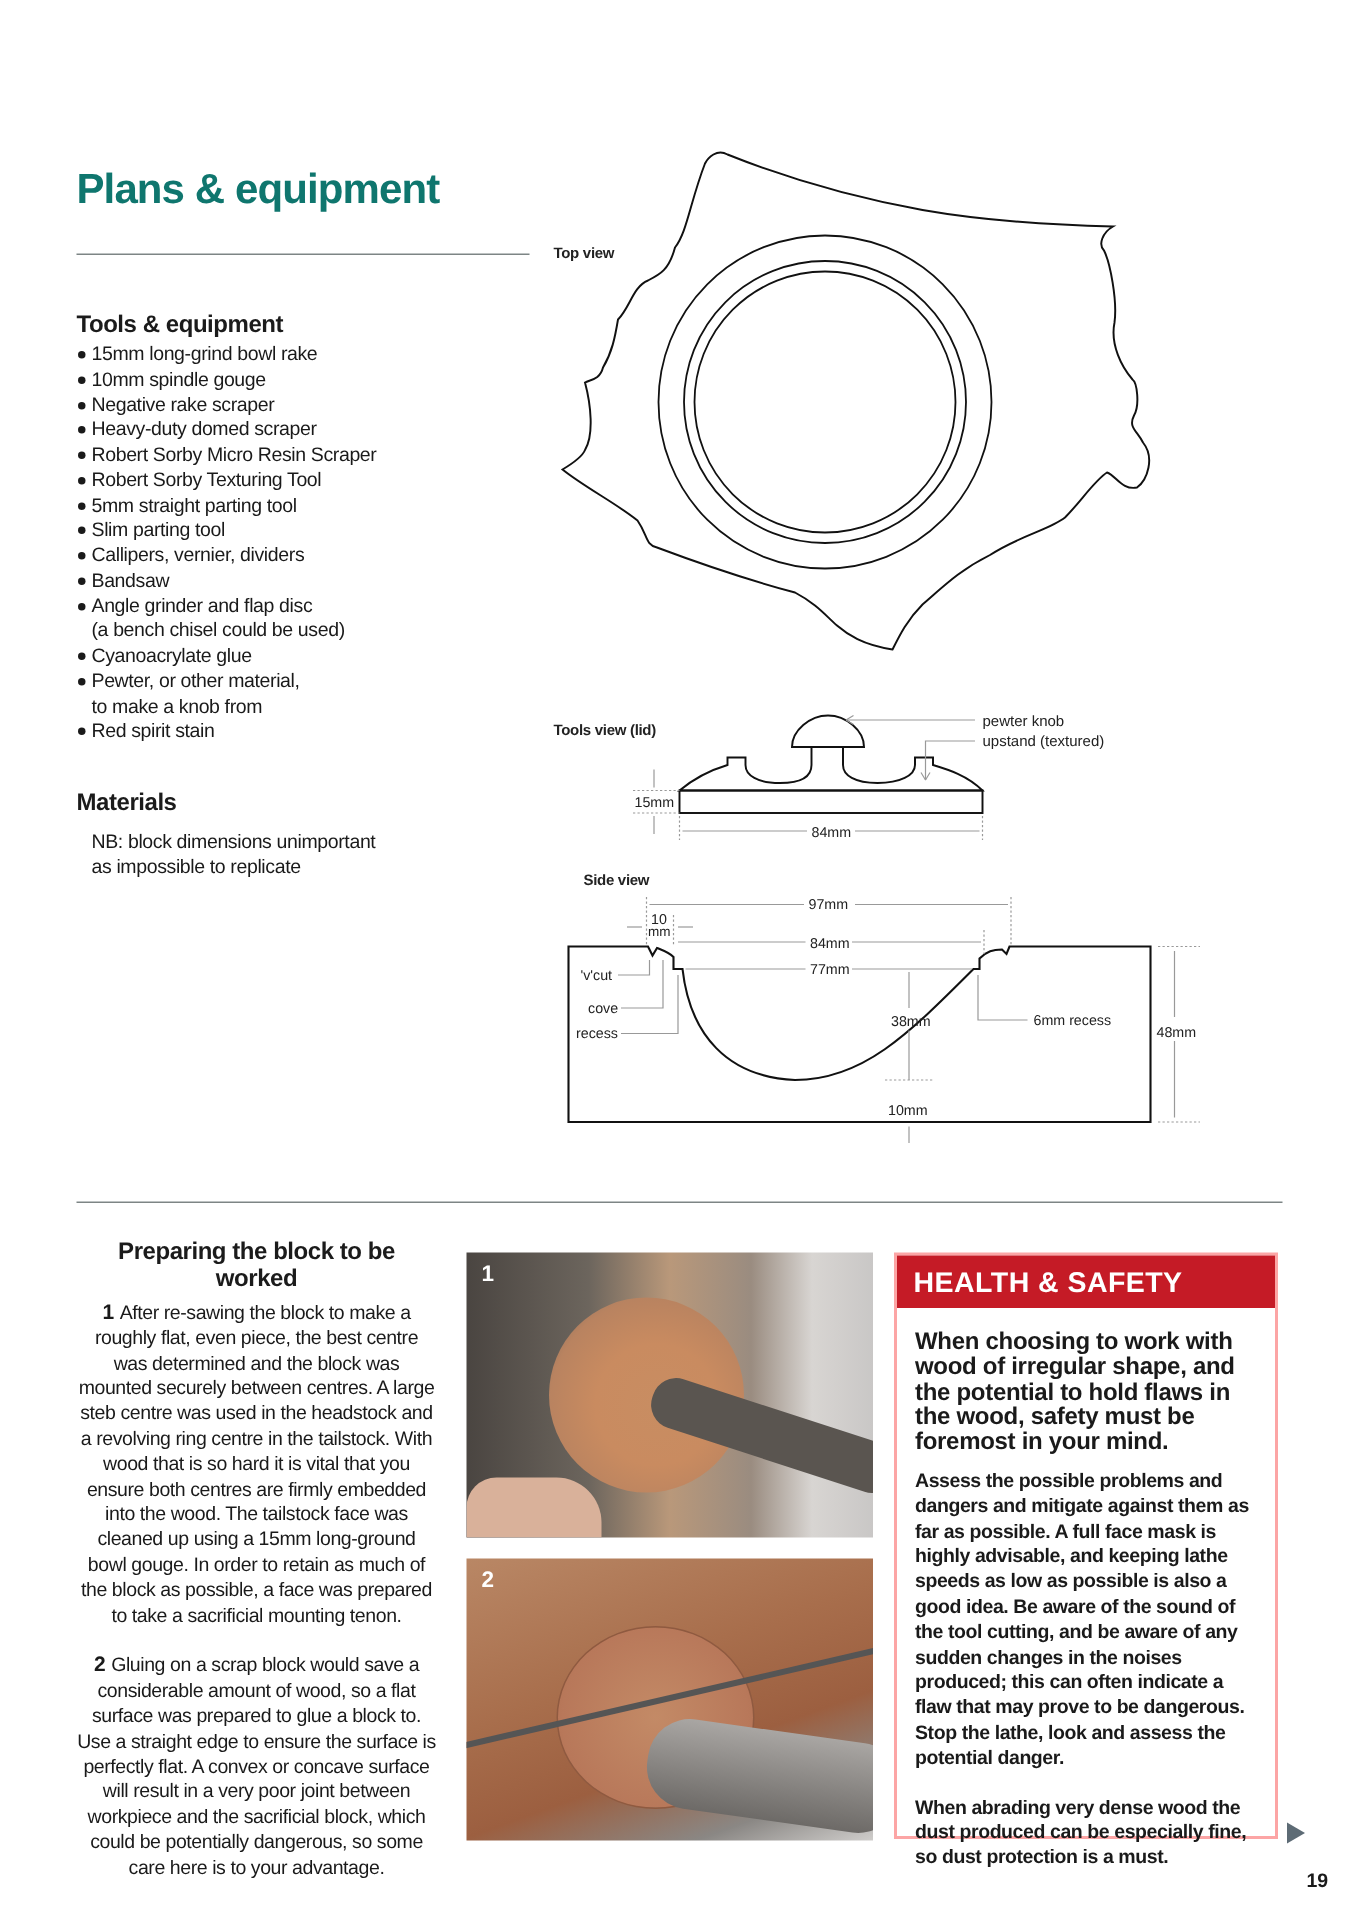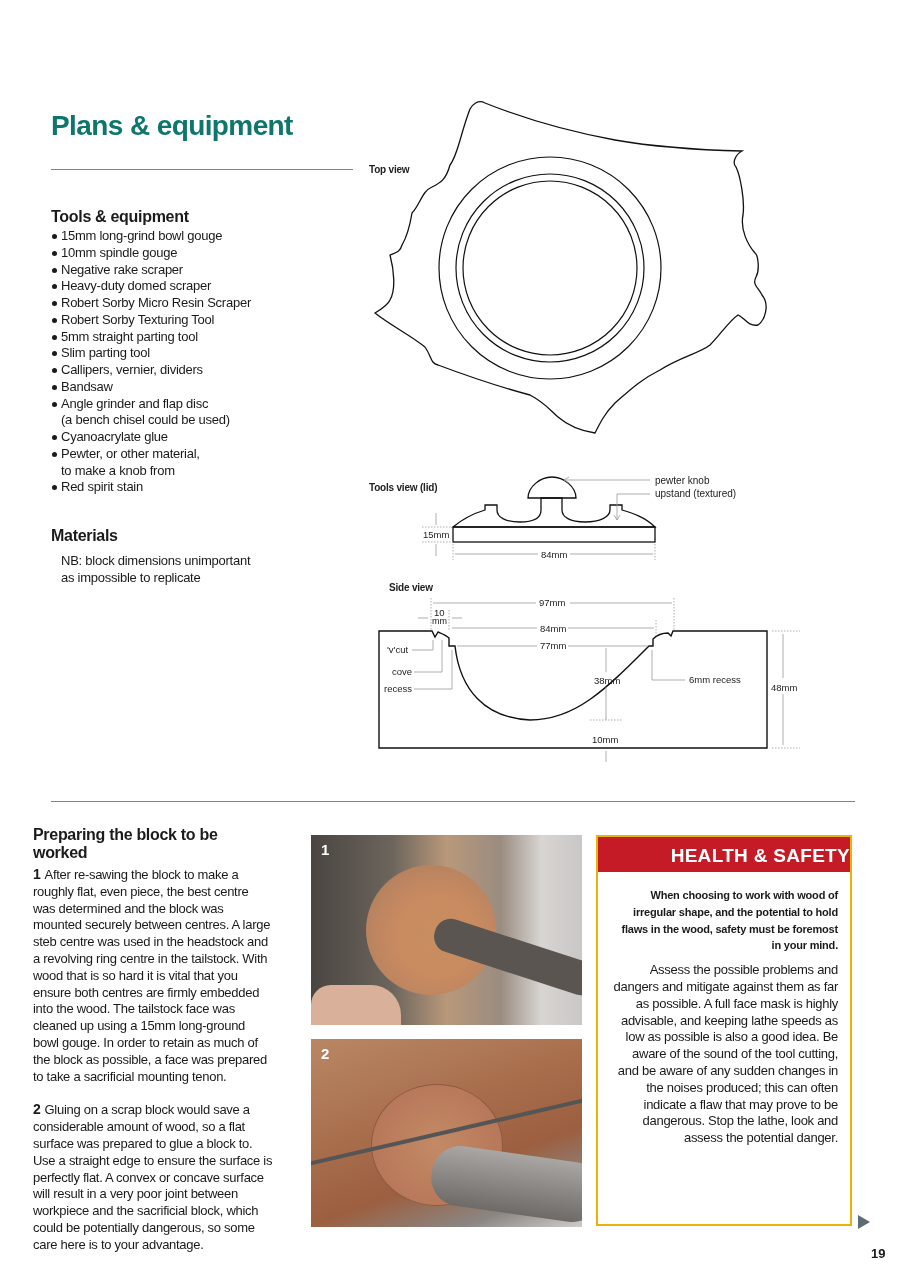--- a/index.html
+++ b/index.html
@@ -9,43 +9,43 @@
   .page-title { left: 51px; top: 110px; font-size: 28px; font-weight: bold; letter-spacing: -0.6px; color: #0f766e; margin: 0; }
   .rule-top { left: 51px; top: 169px; width: 302px; height: 1px; background: #7d8585; }
   .rule-mid { left: 51px; top: 801px; width: 804px; height: 1px; background: #7d8585; }
   h2.sub { margin: 0; font-size: 16px; font-weight: bold; letter-spacing: -0.3px; color: #1b1b1b; }
   ul.bl { list-style: none; margin: 2px 0 0 0; padding: 0; font-size: 13px; line-height: 16.75px; letter-spacing: -0.25px; }
   ul.bl li { position: relative; padding-left: 10px; white-space: pre-line; }
   ul.bl li::before { content: ""; position: absolute; left: 1px; top: 6px; width: 5px; height: 5px; border-radius: 50%; background: #1a1a1a; }
   .note { font-size: 13px; line-height: 17px; letter-spacing: -0.25px; padding-left: 10px; white-space: pre-line; margin-top: 7px; }
   .diag-label { font-size: 10px; font-weight: bold; color: #222; letter-spacing: -0.2px; }
   svg text { font-family: "Liberation Sans", sans-serif; }
-  .body-head { left: 33px; top: 826px; width: 240px; }
+  .body-head { left: 51px; top: 826px; width: 240px; text-align: center; }
   .body-text { font-size: 13px; line-height: 16.8px; letter-spacing: -0.28px; margin: 0; }
   .step-num { font-weight: bold; font-size: 14px; margin-right: 4px; }
   .photo { overflow: hidden; }
   .photo-num { position: absolute; left: 10px; top: 6px; color: #fff; font-weight: bold; font-size: 15px; }
-  .hs-box { left: 596px; top: 835px; width: 256px; height: 391px; border: 2px solid #eab308; box-sizing: border-box; background: #fff; text-align: right; }
+  .hs-box { left: 596px; top: 835px; width: 256px; height: 391px; border: 2px solid #fca5a5; box-sizing: border-box; background: #fff; }
   .hs-header { background: #c51b26; height: 35px; color: #fff; font-weight: bold; font-size: 19px; letter-spacing: 0.3px; padding: 8px 0 0 11px; box-sizing: border-box; }
   .hs-body { padding: 15px 12px 0 12px; }
-  .hs-lead { font-weight: bold; font-size: 11px; line-height: 16.8px; letter-spacing: -0.2px; margin: 0 0 8px 0; }
-  .hs-p { font-size: 13px; line-height: 16.8px; letter-spacing: -0.28px; margin: 0 0 16px 0; }
+  .hs-lead { font-weight: bold; font-size: 16px; line-height: 16.8px; letter-spacing: -0.2px; margin: 0 0 8px 0; }
+  .hs-p { font-size: 13px; line-height: 16.8px; letter-spacing: -0.28px; margin: 0 0 16px 0; font-weight: bold; }
   .next-arrow { left: 858px; top: 1215px; width: 0; height: 0; border-top: 7px solid transparent; border-bottom: 7px solid transparent; border-left: 12px solid #5d6b75; }
   .page-num { left: 871px; top: 1246px; font-size: 13px; font-weight: bold; color: #1a1a1a; }
 </style>
 </head>
 <body>
 
 <h1 class="abs page-title">Plans &amp; equipment</h1>
 <div class="abs rule-top"></div>
 
 <div class="abs" style="left:51px; top:208px; width:300px;">
   <h2 class="sub">Tools &amp; equipment</h2>
   <ul class="bl">
-    <li>15mm long-grind bowl gouge</li>
+    <li>15mm long-grind bowl rake</li>
     <li>10mm spindle gouge</li>
     <li>Negative rake scraper</li>
     <li>Heavy-duty domed scraper</li>
     <li>Robert Sorby Micro Resin Scraper</li>
     <li>Robert Sorby Texturing Tool</li>
     <li>5mm straight parting tool</li>
     <li>Slim parting tool</li>
     <li>Callipers, vernier, dividers</li>
     <li>Bandsaw</li>
     <li>Angle grinder and flap disc
@@ -169,17 +169,18 @@
   <div class="abs" style="left:-10px; top:90px; width:300px; height:4px; background:#555; transform: rotate(-13deg);"></div>
   <div class="abs" style="left:120px; top:115px; width:170px; height:60px; background: linear-gradient(180deg, #a9a6a3, #6d6a67); border-radius:28px; transform: rotate(8deg);"></div>
   <span class="photo-num">2</span>
 </div>
 
 <div class="abs hs-box">
   <div class="hs-header">HEALTH &amp; SAFETY</div>
   <div class="hs-body">
     <p class="hs-lead">When choosing to work with wood of irregular shape, and the potential to hold flaws in the wood, safety must be foremost in your mind.</p>
     <p class="hs-p">Assess the possible problems and dangers and mitigate against them as far as possible. A full face mask is highly advisable, and keeping lathe speeds as low as possible is also a good idea. Be aware of the sound of the tool cutting, and be aware of any sudden changes in the noises produced; this can often indicate a flaw that may prove to be dangerous. Stop the lathe, look and assess the potential danger.</p>
+    <p class="hs-p">When abrading very dense wood the dust produced can be especially fine, so dust protection is a must.</p>
   </div>
 </div>
 
 <div class="abs next-arrow"></div>
 <div class="abs page-num">19</div>
 
 </body></html>

